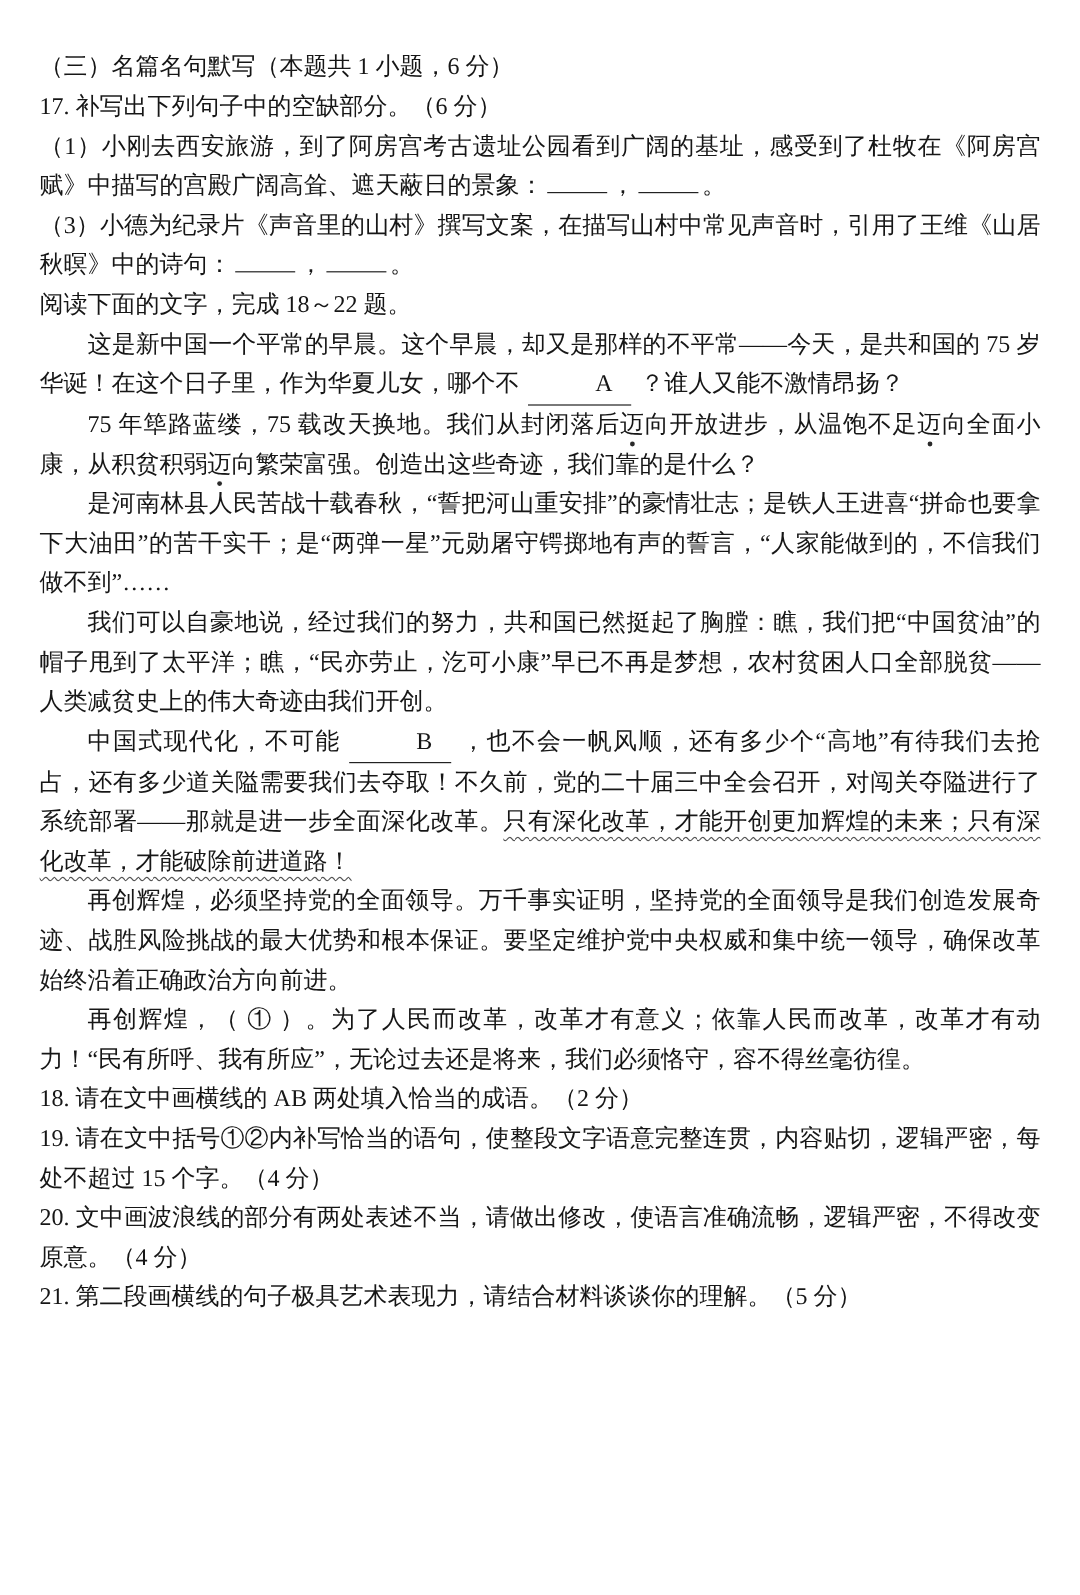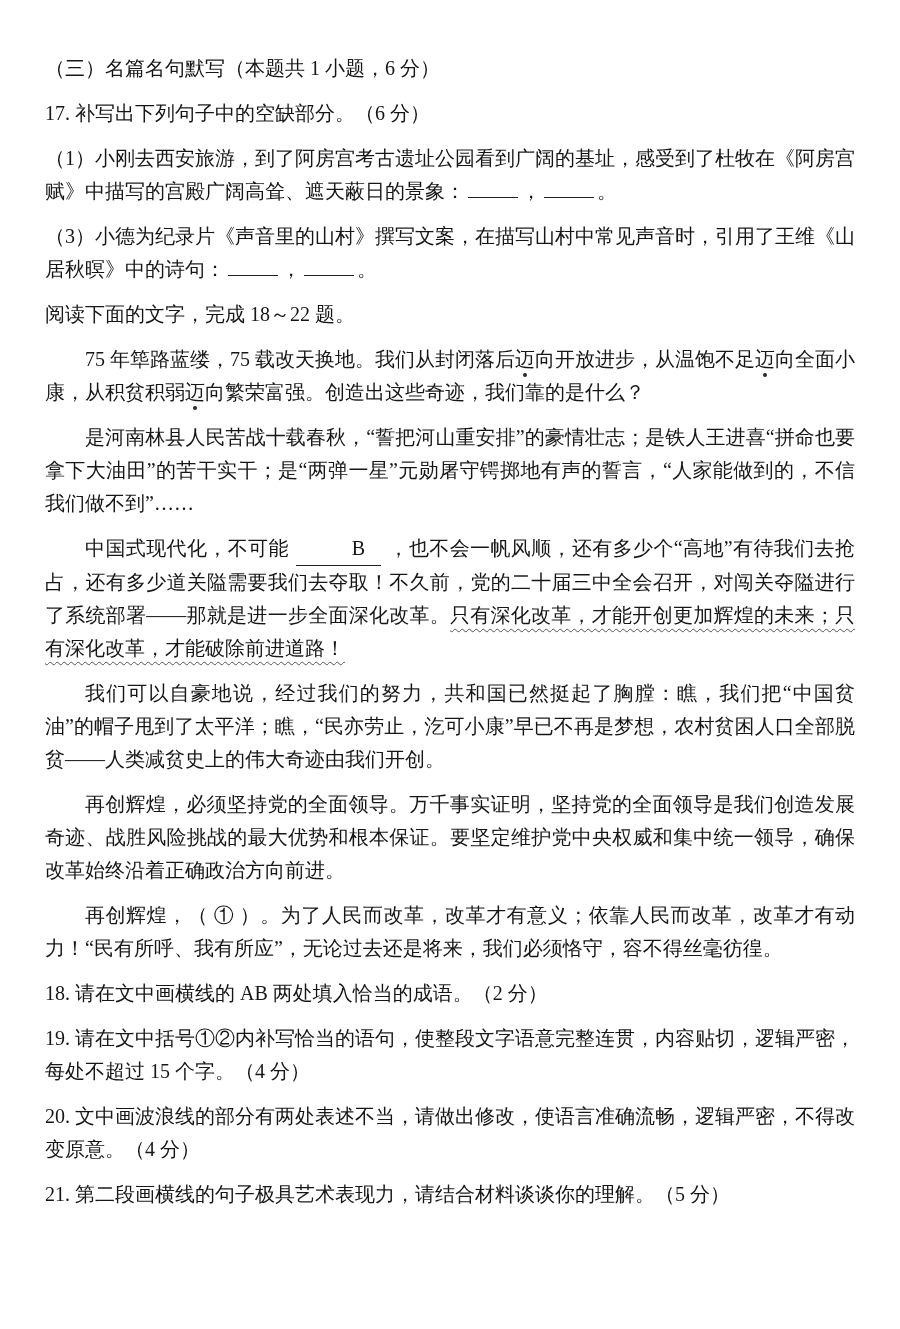--- a/index.html
+++ b/index.html
@@ -7,21 +7,21 @@
     width:900px;height:1329px;overflow:hidden;
     font-family:"Liberation Serif","DejaVu Serif",serif;
     color:#161616;
   }
   .page{
     box-sizing:border-box;
     width:900px;height:1329px;
     padding:40px 33px 0 33px;
   }
   .page p{
-    margin:12px;
+    margin:0;
     font-size:20px;
     line-height:33px;
     text-align:justify;
     font-family:Liberation Serif, serif;
   }
   .sub-heading{
     font-size:20px;
     line-height:36px;
   }
   .sec-heading{
@@ -93,36 +93,39 @@
 
 
     <p>
       <span>（3）小德为纪录片《声音里的山村》撰写文案，在描写山村中常见声音时，引用了王维《山居秋暝》中的诗句：</span><span class="blank"></span><span>，</span><span class="blank"></span><span>。</span>
     </p>
   </section>
 
   <section>
     <p>阅读下面的文字，完成 18～22 题。</p>
 
+    <p class="indent">
+      <span>这是新中国一个平常的早晨。这个早晨，却又是那样的不平常——今天，是共和国的 75 岁华诞！在这个日子里，作为华夏儿女，哪个不</span><span class="blank-ab"><span>A</span></span><span>？谁人又能不激情昂扬？</span>
+    </p>
 
 
     <p class="indent">
       <span>75 年筚路蓝缕，75 载改天换地。我们从封闭落后</span><span class="dm">迈</span><span>向开放进步，从温饱不足</span><span class="dm">迈</span><span>向全面小康，从积贫积弱</span><span class="dm">迈</span><span>向繁荣富强。创造出这些奇迹，我们靠的是什么？</span>
     </p>
 
     <p class="indent">
       <span>是河南林县人民苦战十载春秋，“誓把河山重安排”的豪情壮志；是铁人王进喜“拼命也要拿下大油田”的苦干实干；是“两弹一星”元勋屠守锷掷地有声的誓言，“人家能做到的，不信我们做不到”……</span>
     </p>
 
     <p class="indent">
-      <span>中国式现代化，不可能</span><span class="blank-ab"><span>B</span></span><span>，也不会一帆风顺，还有多少个“高地”有待我们去抢占，还有多少道关隘需要我们去夺取！不久前，党的二十届三中全会召开，对闯关夺隘进行了系统部署——那就是进一步全面深化改革。</span><span class="wavy">只有深化改革，才能开创更加辉煌的未来；只有深化改革，才能破除前进道路！</span>
+      <span>我们可以自豪地说，经过我们的努力，共和国已然挺起了胸膛：瞧，我们把“中国贫油”的帽子甩到了太平洋；瞧，“民亦劳止，汔可小康”早已不再是梦想，农村贫困人口全部脱贫——人类减贫史上的伟大奇迹由我们开创。</span>
     </p>
 
     <p class="indent">
-      <span>我们可以自豪地说，经过我们的努力，共和国已然挺起了胸膛：瞧，我们把“中国贫油”的帽子甩到了太平洋；瞧，“民亦劳止，汔可小康”早已不再是梦想，农村贫困人口全部脱贫——人类减贫史上的伟大奇迹由我们开创。</span>
+      <span>中国式现代化，不可能</span><span class="blank-ab"><span>B</span></span><span>，也不会一帆风顺，还有多少个“高地”有待我们去抢占，还有多少道关隘需要我们去夺取！不久前，党的二十届三中全会召开，对闯关夺隘进行了系统部署——那就是进一步全面深化改革。</span><span class="wavy">只有深化改革，才能开创更加辉煌的未来；只有深化改革，才能破除前进道路！</span>
     </p>
 
     <p class="indent">
       <span>再创辉煌，必须坚持党的全面领导。万千事实证明，坚持党的全面领导是我们创造发展奇迹、战胜风险挑战的最大优势和根本保证。要坚定维护党中央权威和集中统一领导，确保改革始终沿着正确政治方向前进。</span>
     </p>
 
     <p class="indent">
       <span>再创辉煌，（ ① ）。为了人民而改革，改革才有意义；依靠人民而改革，改革才有动力！“民有所呼、我有所应”，无论过去还是将来，我们必须恪守，容不得丝毫彷徨。</span>
     </p>
 

